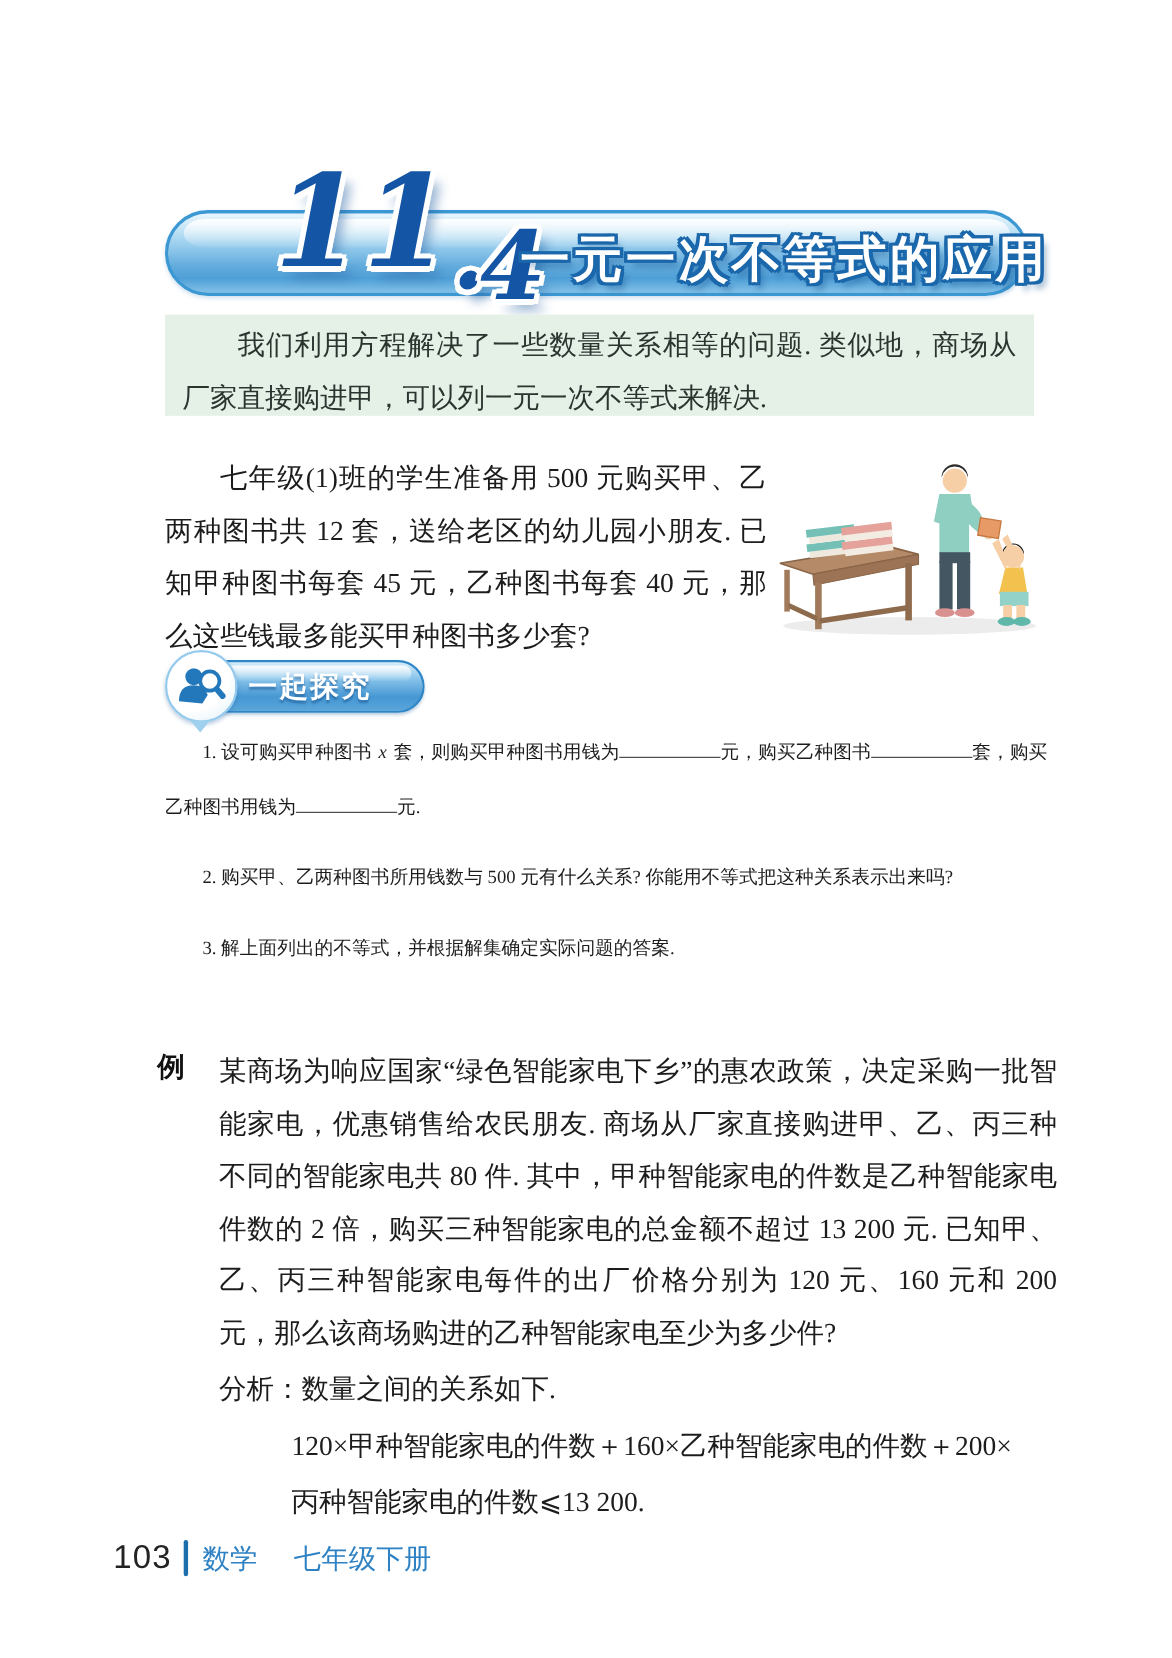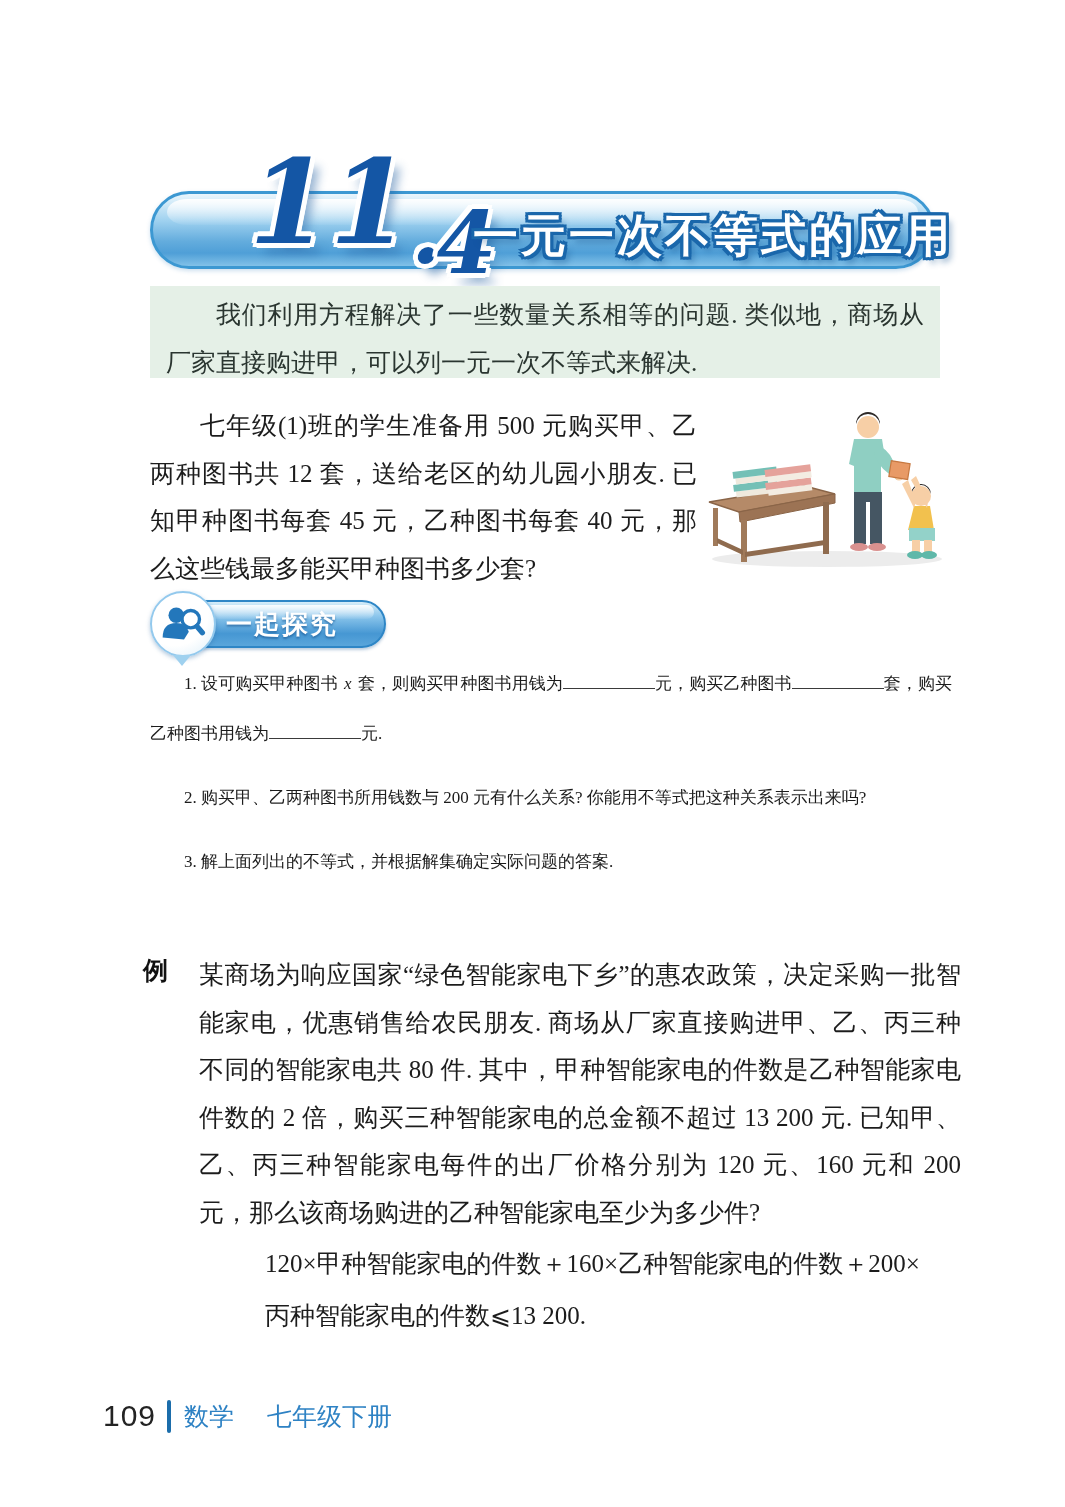--- a/index.html
+++ b/index.html
@@ -47,21 +47,21 @@
   .intro-box {
     position:absolute; left:150px; top:286px; width:790px; height:92px;
     background:#e5f0e7; box-sizing:border-box; padding:5px 16px 0;
   }
   .intro-box p {
     margin:0; font-size:25px; line-height:48px; text-indent:2em;
     color:#2a3530; text-align:justify;
   }
 
   
-  .problem { position:absolute; left:150px; top:402px; width:802px; }
+  .problem { position:absolute; left:150px; top:412px; width:802px; }
   .problem p {
     margin:0; font-size:25px; line-height:47.5px; text-indent:2em; text-align:justify;
   }
   .illustration { float:right; width:247px; height:170px; margin:0 0 0 8px; }
 
   
   .explore-badge { position:absolute; left:150px; top:591px; width:245px; height:78px; }
   .badge-pill {
     position:absolute; left:18px; top:9px; width:214px; height:44px;
     border:2px solid #2e86c6; border-radius:24px;
@@ -207,35 +207,36 @@
         <path d="M11 46 Q11 31 25 31 Q35 31 38 40 L33 48 Z" fill="#2377bb"></path>
         <circle cx="40" cy="27" r="9" fill="#ffffff" stroke="#2377bb" stroke-width="3.5"></circle>
         <line x1="46.5" y1="34.5" x2="52" y2="41" stroke="#2377bb" stroke-width="5.5" stroke-linecap="round"></line>
       </svg>
     </div>
     <div class="badge-arrow"></div>
   </div>
 
   <div class="questions">
     <p class="q"><span>1. 设可购买甲种图书 </span><span class="mvar">x</span><span> 套，则购买甲种图书用钱为</span><span class="blank"></span><span>元，购买乙种图书</span><span class="blank"></span><span>套，购买乙种图书用钱为</span><span class="blank"></span><span>元.</span></p>
-    <p class="q">2. 购买甲、乙两种图书所用钱数与 200 元有什么关系? 你能用不等式把这种关系表示出来吗?</p>
+    <p class="q">2. 购买甲、乙两种图书所用钱数与 500 元有什么关系? 你能用不等式把这种关系表示出来吗?</p>
     <p class="q">3. 解上面列出的不等式，并根据解集确定实际问题的答案.</p>
   </div>
 
   <div class="example">
     <div class="example-row">
       <span class="example-label">例</span>
       <div class="example-body">
         <p class="example-text">某商场为响应国家“绿色智能家电下乡”的惠农政策，决定采购一批智能家电，优惠销售给农民朋友. 商场从厂家直接购进甲、乙、丙三种不同的智能家电共 80 件. 其中，甲种智能家电的件数是乙种智能家电件数的 2 倍，购买三种智能家电的总金额不超过 13 200 元. 已知甲、乙、丙三种智能家电每件的出厂价格分别为 120 元、160 元和 200 元，那么该商场购进的乙种智能家电至少为多少件?</p>
+        <p class="analysis"><span>分析：</span><span>数量之间的关系如下.</span></p>
         <p class="formula">120×甲种智能家电的件数＋160×乙种智能家电的件数＋200×</p>
         <p class="formula">丙种智能家电的件数⩽13 200.</p>
       </div>
     </div>
   </div>
 
   <div class="footer">
-    <span class="page-num">109</span>
+    <span class="page-num">103</span>
     <span class="footer-bar"></span>
     <span class="footer-subject">数学</span>
     <span class="footer-volume">七年级下册</span>
   </div>
 
 </div>
 
 </body></html>

